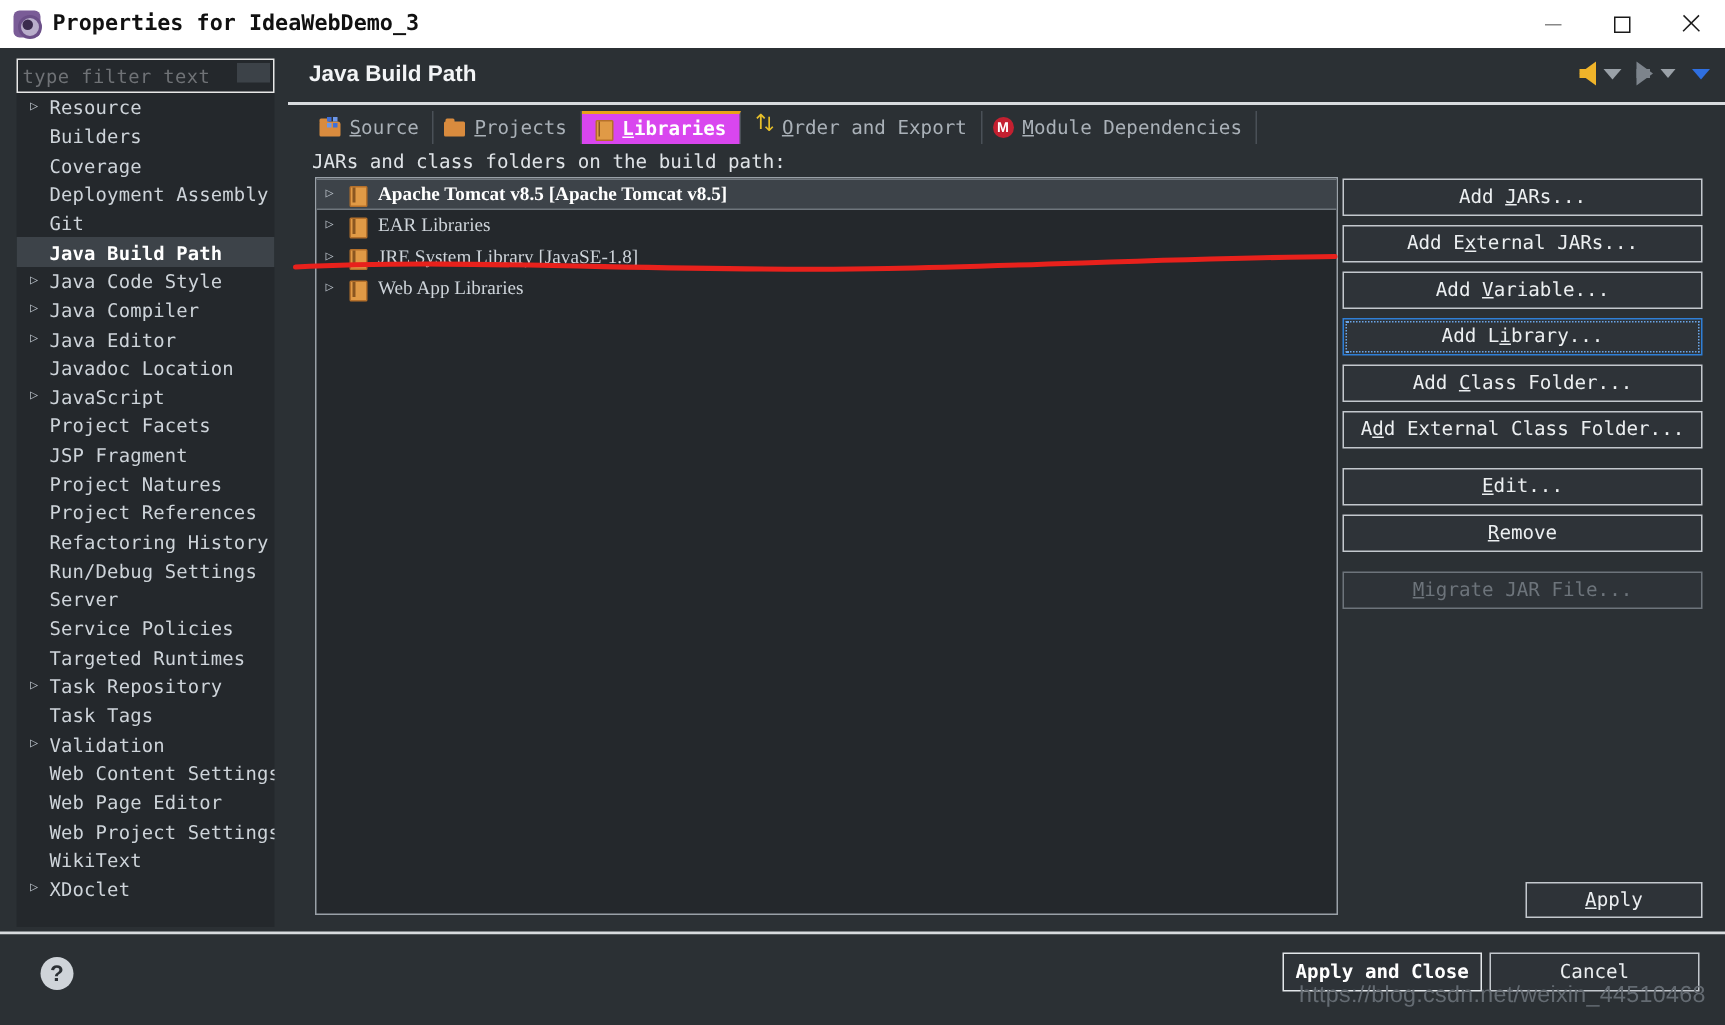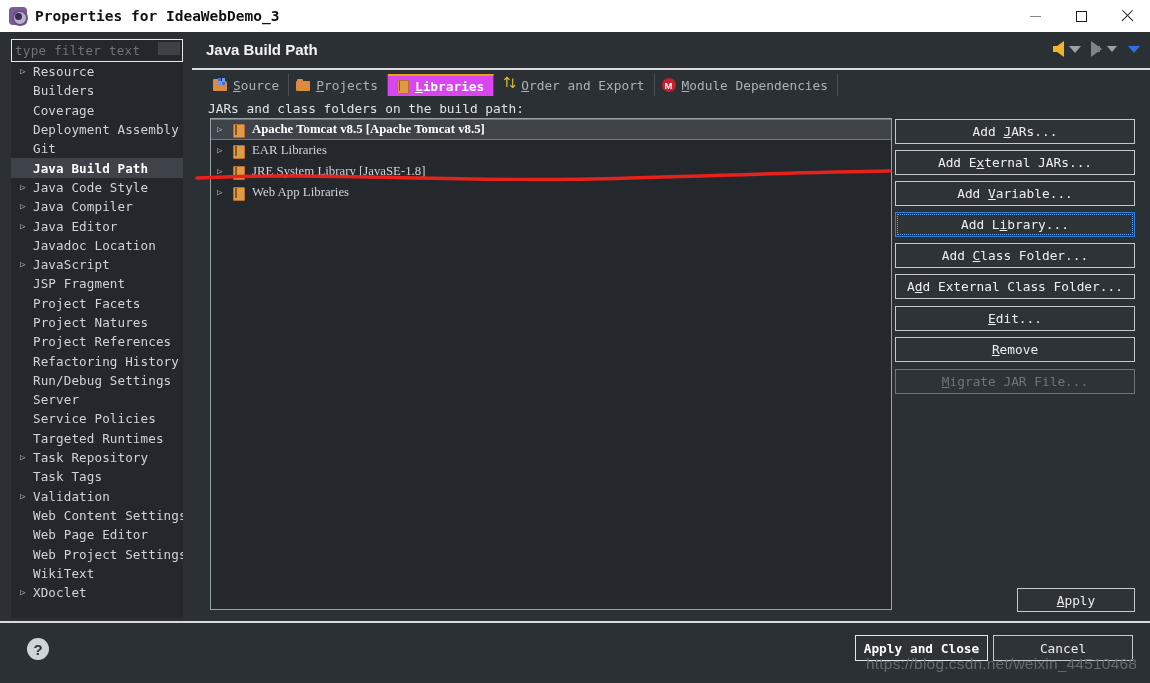--- a/index.html
+++ b/index.html
@@ -298,21 +298,21 @@
     background: #2e3338; border: 1.5px solid #c3c8cd;
     display: flex; align-items: center; justify-content: center;
     font-family: "DejaVu Sans Mono", monospace;
     font-size: 12.8px; color: #eceff1;
     margin-bottom: 6px; white-space: nowrap;
   }
   .btn.focus {
     border-color: #2f7fd6; outline: 1px dotted #6ba6e8; outline-offset: -3px;
   }
   .btn.disabled { color: #6d747b; border-color: #6d747b; }
-  .btn.gap { margin-top: 7px; }
+  .btn.gap { margin-top: 13px; }
 
   
   .apply-btn {
     position: absolute; left: 825px; top: 556px;
     width: 118px; height: 24px;
     background: #2e3338; border: 1.5px solid #c3c8cd;
     display: flex; align-items: center; justify-content: center;
     font-family: "DejaVu Sans Mono", monospace;
     font-size: 12.8px; color: #eceff1;
   }
@@ -436,25 +436,25 @@
         <div class="tree-item">
           <span class="tree-arrow empty">▷</span>
           <span class="tree-label">Javadoc Location</span>
         </div>
         <div class="tree-item">
           <span class="tree-arrow">▷</span>
           <span class="tree-label">JavaScript</span>
         </div>
         <div class="tree-item">
           <span class="tree-arrow empty">▷</span>
+          <span class="tree-label">Project Facets</span>
+        </div>
+        <div class="tree-item">
+          <span class="tree-arrow empty">▷</span>
           <span class="tree-label">JSP Fragment</span>
-        </div>
-        <div class="tree-item">
-          <span class="tree-arrow empty">▷</span>
-          <span class="tree-label">Project Facets</span>
         </div>
         <div class="tree-item">
           <span class="tree-arrow empty">▷</span>
           <span class="tree-label">Project Natures</span>
         </div>
         <div class="tree-item">
           <span class="tree-arrow empty">▷</span>
           <span class="tree-label">Project References</span>
         </div>
         <div class="tree-item">

